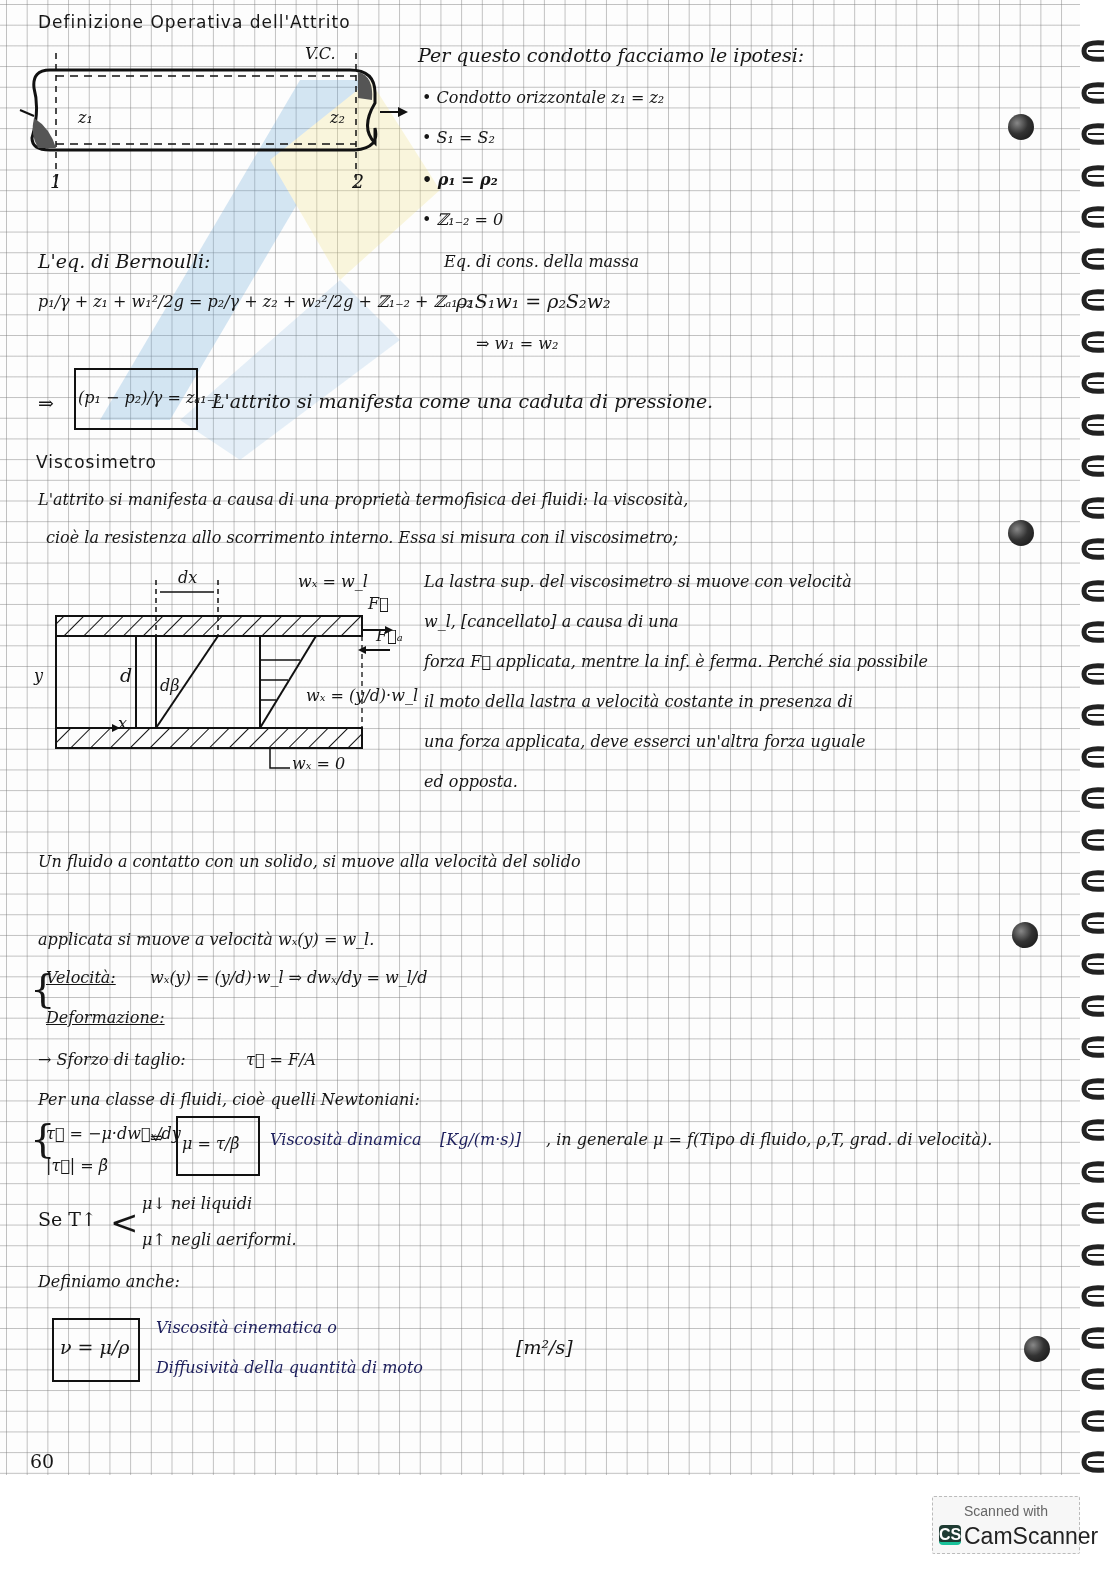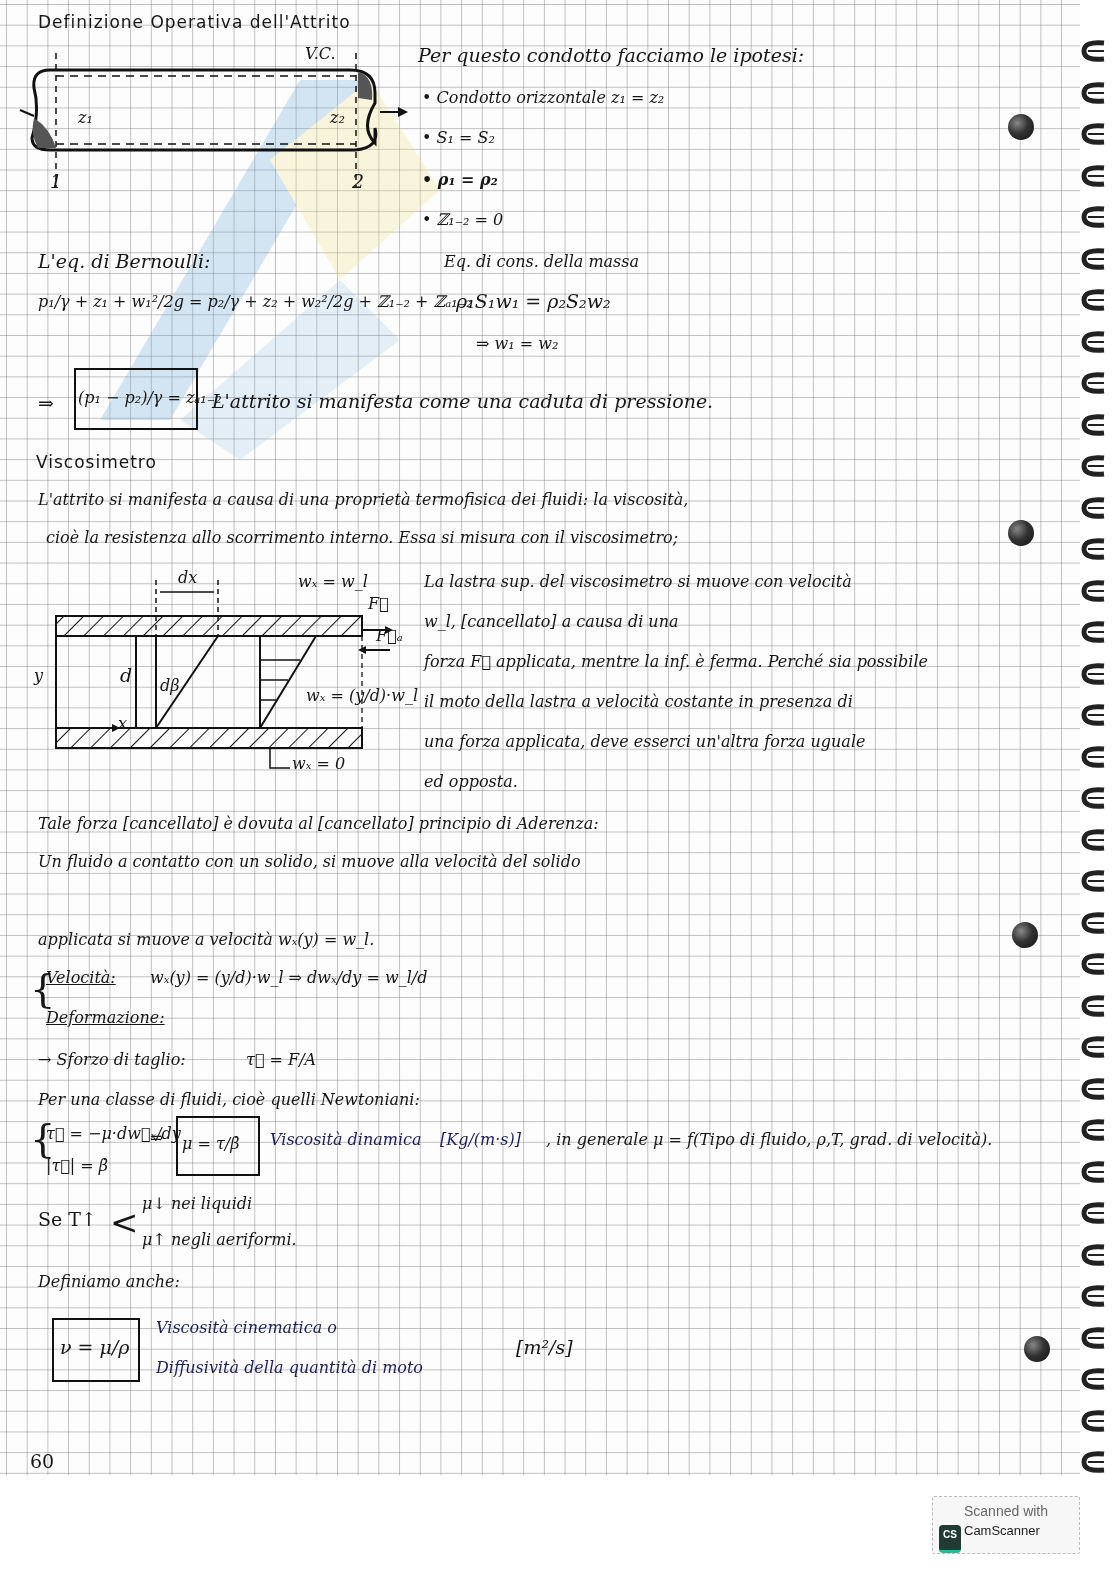--- a/index.html
+++ b/index.html
@@ -14,22 +14,22 @@
   .txt{position:absolute;white-space:nowrap;font-family:"DejaVu Serif",serif;font-style:italic;color:#161616;}
   .blue{color:#1d1f5c;}
   .h-title{font-family:"DejaVu Sans",sans-serif;font-style:normal;letter-spacing:1px;font-size:17px;}
   .l{font-size:19px;}
   .s{font-size:16px;}
   .box{position:absolute;border:2.5px solid #111;}
   .hole{position:absolute;width:26px;height:26px;border-radius:50%;background:radial-gradient(circle at 35% 35%,#888 0,#333 45%,#111 100%);}
   .ring{position:absolute;right:10px;width:26px;height:22px;}
   .cs-badge{position:absolute;left:932px;top:1496px;width:146px;height:56px;border:1px dashed #bbb;background:#f7f7f7;border-radius:2px;}
   .cs-top{position:absolute;left:0;right:0;top:6px;text-align:center;font-family:"Liberation Sans",sans-serif;font-size:14px;color:#666;}
-  .cs-logo{position:absolute;left:6px;top:28px;width:22px;height:28px;background:#1f3b33;border-radius:4px;color:#fff;font-family:"Liberation Sans",sans-serif;font-weight:bold;font-size:10px;text-align:center;line-height:20px;border-bottom:3px solid #19c29a;box-sizing:border-box;}
-  .cs-name{position:absolute;left:31px;top:26px;font-family:"Liberation Sans",sans-serif;font-size:13px;color:#222;}
+  .cs-logo{position:absolute;left:6px;top:28px;width:22px;height:20px;background:#1f3b33;border-radius:4px;color:#fff;font-family:"Liberation Sans",sans-serif;font-weight:bold;font-size:16px;text-align:center;line-height:20px;border-bottom:3px solid #19c29a;box-sizing:border-box;}
+  .cs-name{position:absolute;left:31px;top:26px;font-family:"Liberation Sans",sans-serif;font-size:23px;color:#222;}
   svg{position:absolute;overflow:visible;}
 </style>
 </head>
 <body>
 
 <div class="page">
 
   <svg class="watermark" viewBox="0 0 420 420" width="420" height="420">
     <polygon points="60,380 260,40 330,40 130,380" fill="#6aa8d8"></polygon>
     <polygon points="230,120 330,40 400,150 300,240" fill="#f2e38a"></polygon>
@@ -116,21 +116,20 @@
   <div class="txt s" style="left:306px;top:686px;">wₓ = (y/d)·w_l</div>
   <div class="txt s" style="left:292px;top:754px;">wₓ = 0</div>
 
   <div class="txt s" style="left:424px;top:572px;">La lastra sup. del viscosimetro si muove con velocità</div>
   <div class="txt s" style="left:424px;top:612px;">w_l, [cancellato] a causa di una</div>
   <div class="txt s" style="left:424px;top:652px;">forza F⃗ applicata, mentre la inf. è ferma. Perché sia possibile</div>
   <div class="txt s" style="left:424px;top:692px;">il moto della lastra a velocità costante in presenza di</div>
   <div class="txt s" style="left:424px;top:732px;">una forza applicata, deve esserci un'altra forza uguale</div>
   <div class="txt s" style="left:424px;top:772px;">ed opposta.</div>
 
-  <div class="txt s" style="left:38px;top:814px;">Tale forza [cancellato] è dovuta al [cancellato] principio di Aderenza:</div>
   <div class="txt s" style="left:38px;top:852px;">Un fluido a contatto con un solido, si muove alla velocità del solido</div>
   <div class="txt s" style="left:38px;top:930px;">applicata si muove a velocità wₓ(y) = w_l.</div>
 
   <div class="txt l" style="left:30px;top:968px;font-size:40px;line-height:40px;font-style:normal;">{</div>
   <div class="txt s" style="left:46px;top:968px;text-decoration:underline;">Velocità:</div>
   <div class="txt s" style="left:150px;top:968px;">wₓ(y) = (y/d)·w_l ⇒ dwₓ/dy = w_l/d</div>
   <div class="txt s" style="left:46px;top:1008px;text-decoration:underline;">Deformazione:</div>
   <div class="txt s" style="left:38px;top:1050px;">→ Sforzo di taglio:</div>
   <div class="txt s" style="left:246px;top:1050px;">τ⃗ = F/A</div>
 

